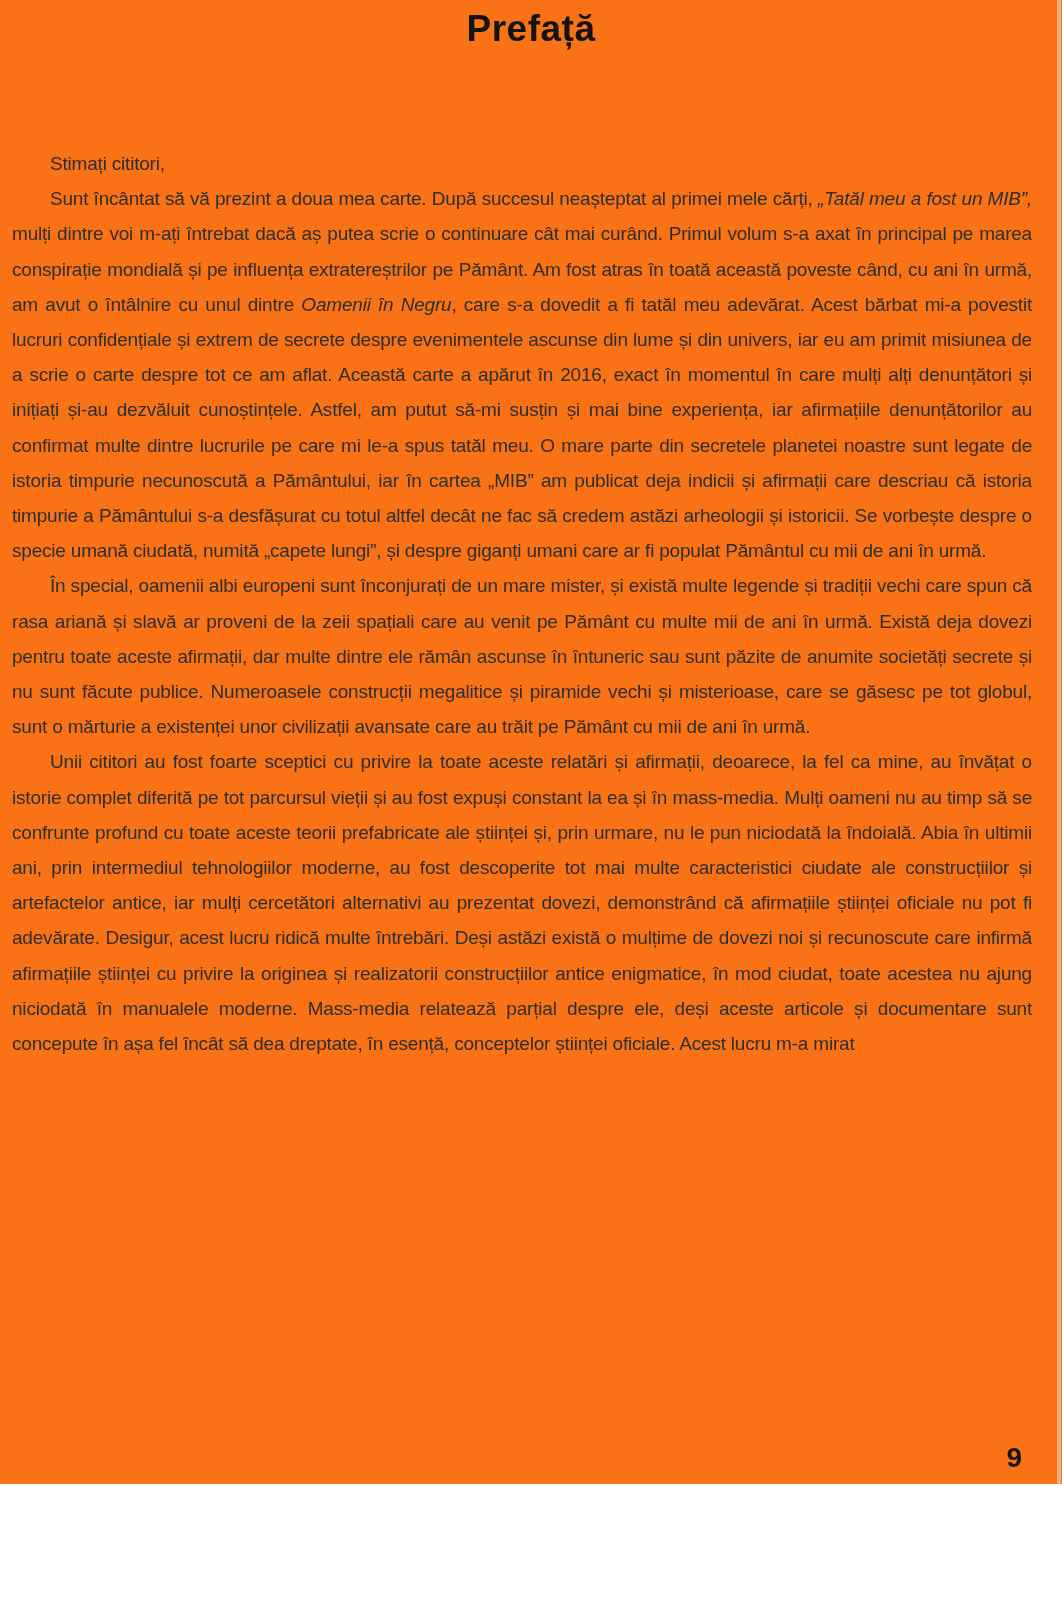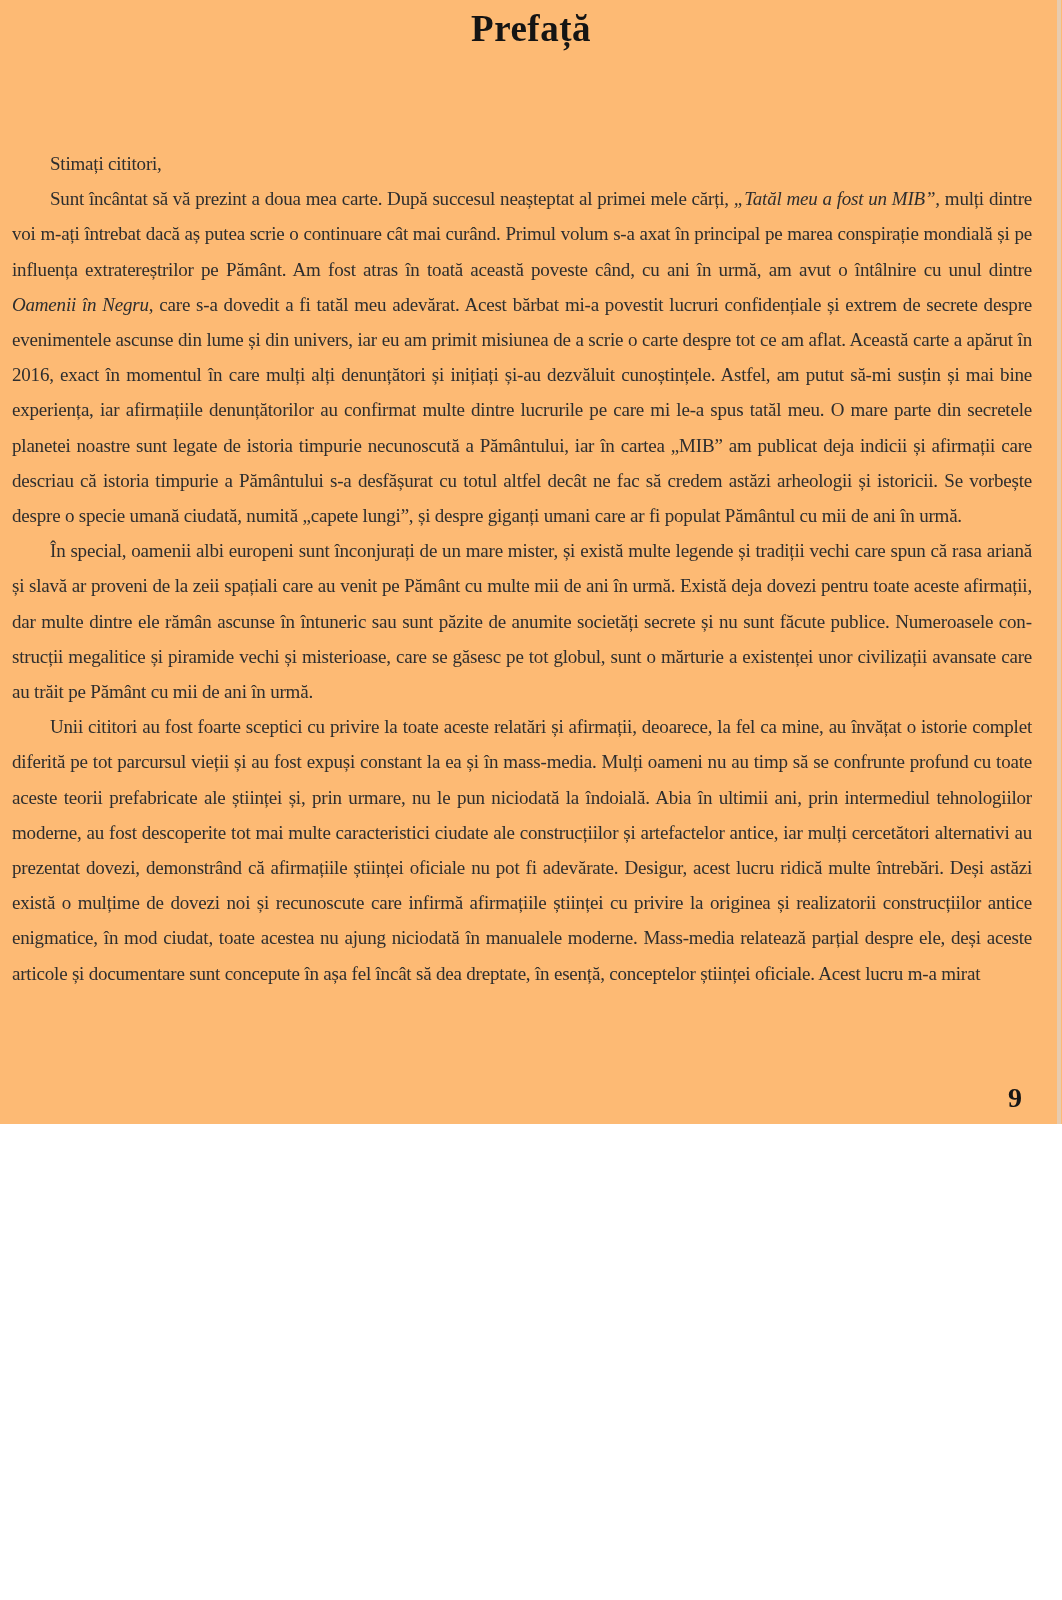--- a/index.html
+++ b/index.html
@@ -3,24 +3,24 @@
 <meta charset="utf-8">
 <style>
   html, body {
     margin: 0;
     padding: 0;
     background: #ffffff;
   }
   .page {
     position: relative;
     width: 1062px;
-    height: 1124px;
-    background: #fdba74;
+    height: 1484px;
+    background: #f97316;
     overflow: hidden;
-    font-family: Liberation Serif, serif;
+    font-family: Liberation Sans, sans-serif;
   }
   .title {
     margin: 0;
     padding-top: 7px;
     text-align: center;
     font-size: 37px;
     line-height: 44px;
     font-weight: 700;
     letter-spacing: 0.5px;
     color: #141414;

